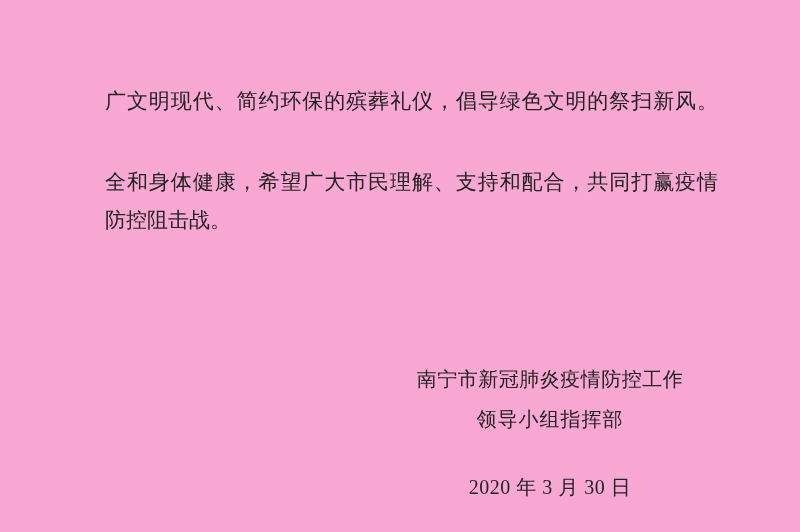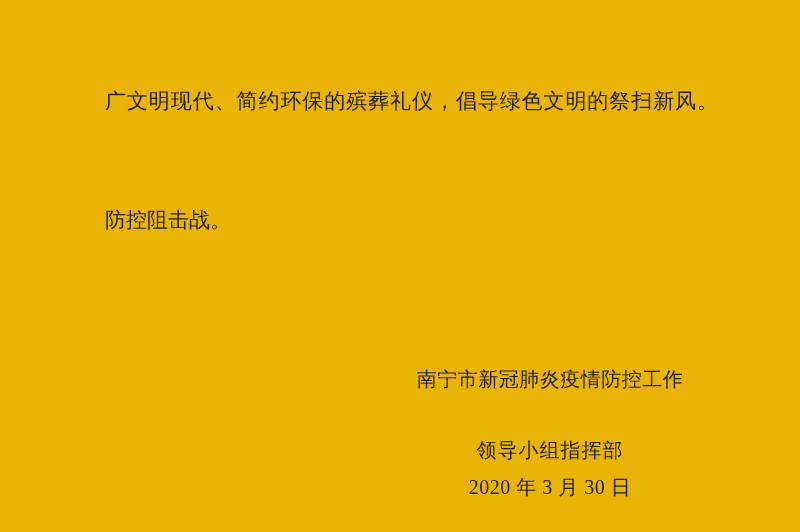--- a/index.html
+++ b/index.html
@@ -4,21 +4,21 @@
 <style>
   html, body {
     margin: 0;
     padding: 0;
     background: #ffffff;
   }
   .page {
     position: relative;
     width: 800px;
     height: 532px;
-    background: #eab308;
+    background: #f9a8d4;
     overflow: hidden;
     font-family: "Liberation Serif", "DejaVu Serif", serif;
     color: #222222;
   }
   .body-line {
     position: absolute;
     left: 105px;
     width: 613px;
     font-size: 21px;
     line-height: 26px;
@@ -45,31 +45,32 @@
     position: absolute;
     left: 0;
     width: 100%;
     font-size: 20px;
     line-height: 26px;
     text-align: center;
     white-space: nowrap;
     color: #222222;
   }
   .sig-org-1 { top: 366px; letter-spacing: 0.5px; }
-  .sig-org-2 { top: 406px; letter-spacing: 1px; margin-top: 31px; }
+  .sig-org-2 { top: 406px; letter-spacing: 1px; }
   .sig-date  { top: 446px; letter-spacing: 0.5px; margin-top: 28px; }
 </style>
 </head>
 <body>
 
 <div class="page">
 
   <div class="body-line justified line-1">广文明现代、简约环保的殡葬礼仪，倡导绿色文明的祭扫新风。</div>
 
 
+  <div class="body-line justified line-3">全和身体健康，希望广大市民理解、支持和配合，共同打赢疫情</div>
 
   <div class="body-line line-4">防控阻击战。</div>
 
   <div class="signature">
     <div class="sig-line sig-org-1">南宁市新冠肺炎疫情防控工作</div>
     <div class="sig-line sig-org-2">领导小组指挥部</div>
     <div class="sig-line sig-date">2020 年 3 月 30 日</div>
   </div>
 
 </div>

